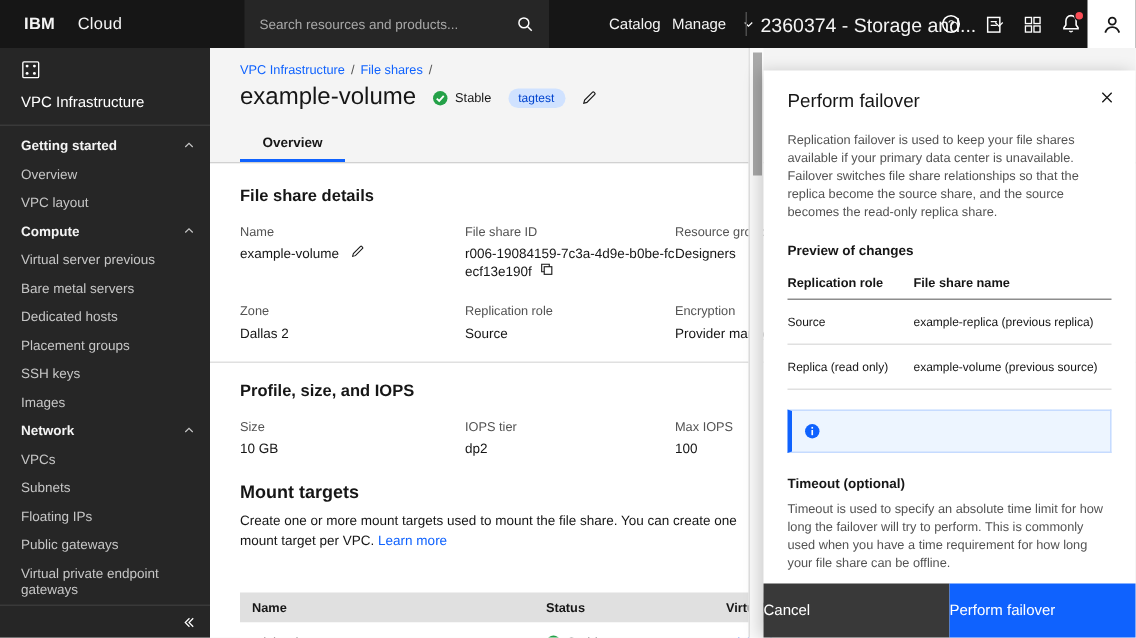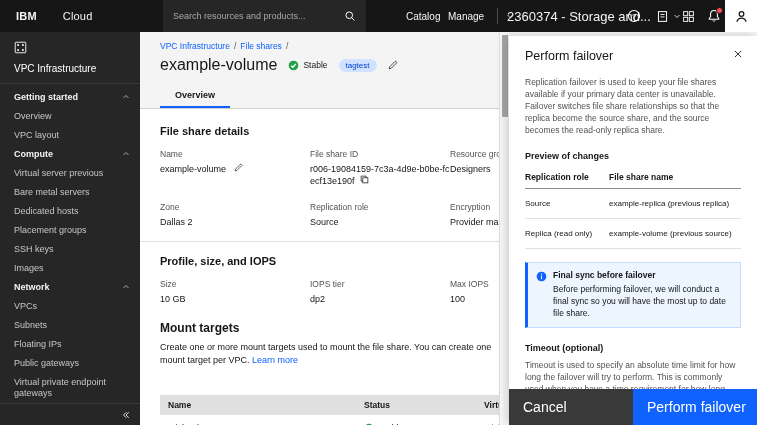--- a/index.html
+++ b/index.html
@@ -3,21 +3,21 @@
 <meta charset="utf-8">
 <style>
   html,body{margin:0;padding:0}
   body{
     width:757px;height:425px;position:relative;overflow:hidden;
     background:#f4f4f4;color:#161616;
     font-family:"Liberation Sans",sans-serif;
   }
   
   .header{position:absolute;left:0;top:0;width:757px;height:32px;background:#161616;z-index:40}
-  .h-item{position:absolute;top:0;height:32px;display:flex;align-items:center;gap:22px;color:#f4f4f4;font-size:10px;white-space:nowrap}
+  .h-item{position:absolute;top:0;height:32px;display:flex;align-items:center;gap:11px;color:#f4f4f4;font-size:10px;white-space:nowrap}
   .brand{left:16px;font-size:11px;letter-spacing:.2px}
   .brand .b{font-weight:700;margin-right:4px}
   .search{left:163px;width:203px;background:#262626;justify-content:space-between;padding:0 10px;box-sizing:border-box;color:#a8a8a8;font-size:9px;cursor:text}
   .catalog{left:406px;cursor:pointer}
   .manage{left:448px;cursor:pointer}
   .h-divider{position:absolute;left:497px;top:8px;width:1px;height:16px;background:#4c4c4c}
   .account{left:507px;font-size:13px;cursor:pointer}
   .h-icon{justify-content:center;width:24px;cursor:pointer}
   .help{left:622px}.docs{left:650px}.apps{left:676px}
   .bell{left:702px;position:absolute}
@@ -61,36 +61,36 @@
   .mt-row.head{background:#e0e0e0;font-weight:700;font-size:8.5px}
   .mt-row.head .cell{padding:5px 8px}
   .mt-row.body{background:#ffffff;border-bottom:1px solid #e0e0e0;cursor:pointer}
   .mt-row.body .cell{padding:8px 8px}
   .cell{display:flex;align-items:center;gap:4px;white-space:nowrap;overflow:hidden}
   .vpc-link{color:#0f62fe}
   
   .scrollbar{position:absolute;left:499px;top:32px;width:10px;bottom:0;background:#fafafa;border-left:1px solid #e0e0e0;z-index:15;box-sizing:border-box}
   .thumb{position:absolute;left:2px;top:3px;width:6px;height:82px;background:#a8a8a8;cursor:grab}
   
-  .panel{position:absolute;left:509px;top:36px;width:248px;bottom:0;background:#ffffff;z-index:30;box-shadow:-3px 0 10px rgba(0,0,0,.18)}
+  .panel{position:absolute;left:509px;top:47px;width:248px;bottom:0;background:#ffffff;z-index:30;box-shadow:-3px 0 10px rgba(0,0,0,.18)}
   .p-body{padding:13px 16px 0}
   .p-title{font-size:12.5px;color:#161616}
   .p-close{position:absolute;top:10px;right:11px;width:16px;height:16px;display:flex;align-items:center;justify-content:center;cursor:pointer}
   .p-desc{font-size:8.5px;line-height:12px;color:#525252;margin-top:13px}
   .p-h{font-size:9px;font-weight:700;margin-top:15px;color:#161616}
   .pt{margin-top:7px}
   .pt-row{display:grid;grid-template-columns:80px 1fr;column-gap:4px;align-items:start}
   .pt-row.hd{font-size:8.5px;font-weight:700;border-bottom:1px solid #8d8d8d;padding:4px 0 6px}
   .pt-row.bd{font-size:8px;padding:10px 0;border-bottom:1px solid #e0e0e0;color:#161616}
   .notif{margin-top:13px;background:#edf5ff;border:1px solid #c6dbff;border-left:3px solid #0f62fe;padding:7px 8px 8px;display:flex;gap:6px;align-items:flex-start}
   .notif .nt{font-size:8.5px;font-weight:700;color:#161616}
   .notif .nb{font-size:8.5px;line-height:12px;margin-top:3px;color:#161616}
   .p-tdesc{font-size:8.5px;line-height:12px;color:#525252;margin-top:6px}
   .p-actions{position:absolute;left:0;right:0;bottom:0;height:36px;display:flex}
-  .btn{flex:1;display:flex;align-items:center;padding-left:14px;font-size:14px;color:#ffffff;cursor:pointer}
+  .btn{flex:1;display:flex;align-items:center;font-size:10px;color:#ffffff;cursor:pointer}
   .btn.secondary{background:#393939}
   .btn.primary{background:#0f62fe}
   svg{flex:none}
 </style>
 </head>
 <body>
 
 <div class="header">
   <div class="h-item brand">
     <span class="b">IBM</span>
@@ -375,24 +375,20 @@
         <div>Replica (read only)</div>
         <div>example-volume (previous source)</div>
       </div>
     </div>
     <div class="notif">
       <svg width="11" height="11" viewBox="0 0 16 16" style="margin-top:1px">
           <circle cx="8" cy="8" r="7" fill="#0f62fe"></circle>
           <rect x="7.2" y="6.8" width="1.6" height="5" fill="#ffffff"></rect>
           <rect x="7.2" y="3.8" width="1.6" height="1.7" fill="#ffffff"></rect>
         </svg>
-      <div>
-        <div class="nt">Final sync before failover</div>
-        <div class="nb">Before performing failover, we will conduct a final sync so you will have the most up to date file share.</div>
-      </div>
     </div>
     <div class="p-h">Timeout (optional)</div>
     <div class="p-tdesc">Timeout is used to specify an absolute time limit for how long the failover will try to perform. This is commonly used when you have a time requirement for how long your file share can be offline.</div>
   </div>
   <div class="p-actions">
     <div class="btn secondary">Cancel</div>
     <div class="btn primary">Perform failover</div>
   </div>
 </div>
 

